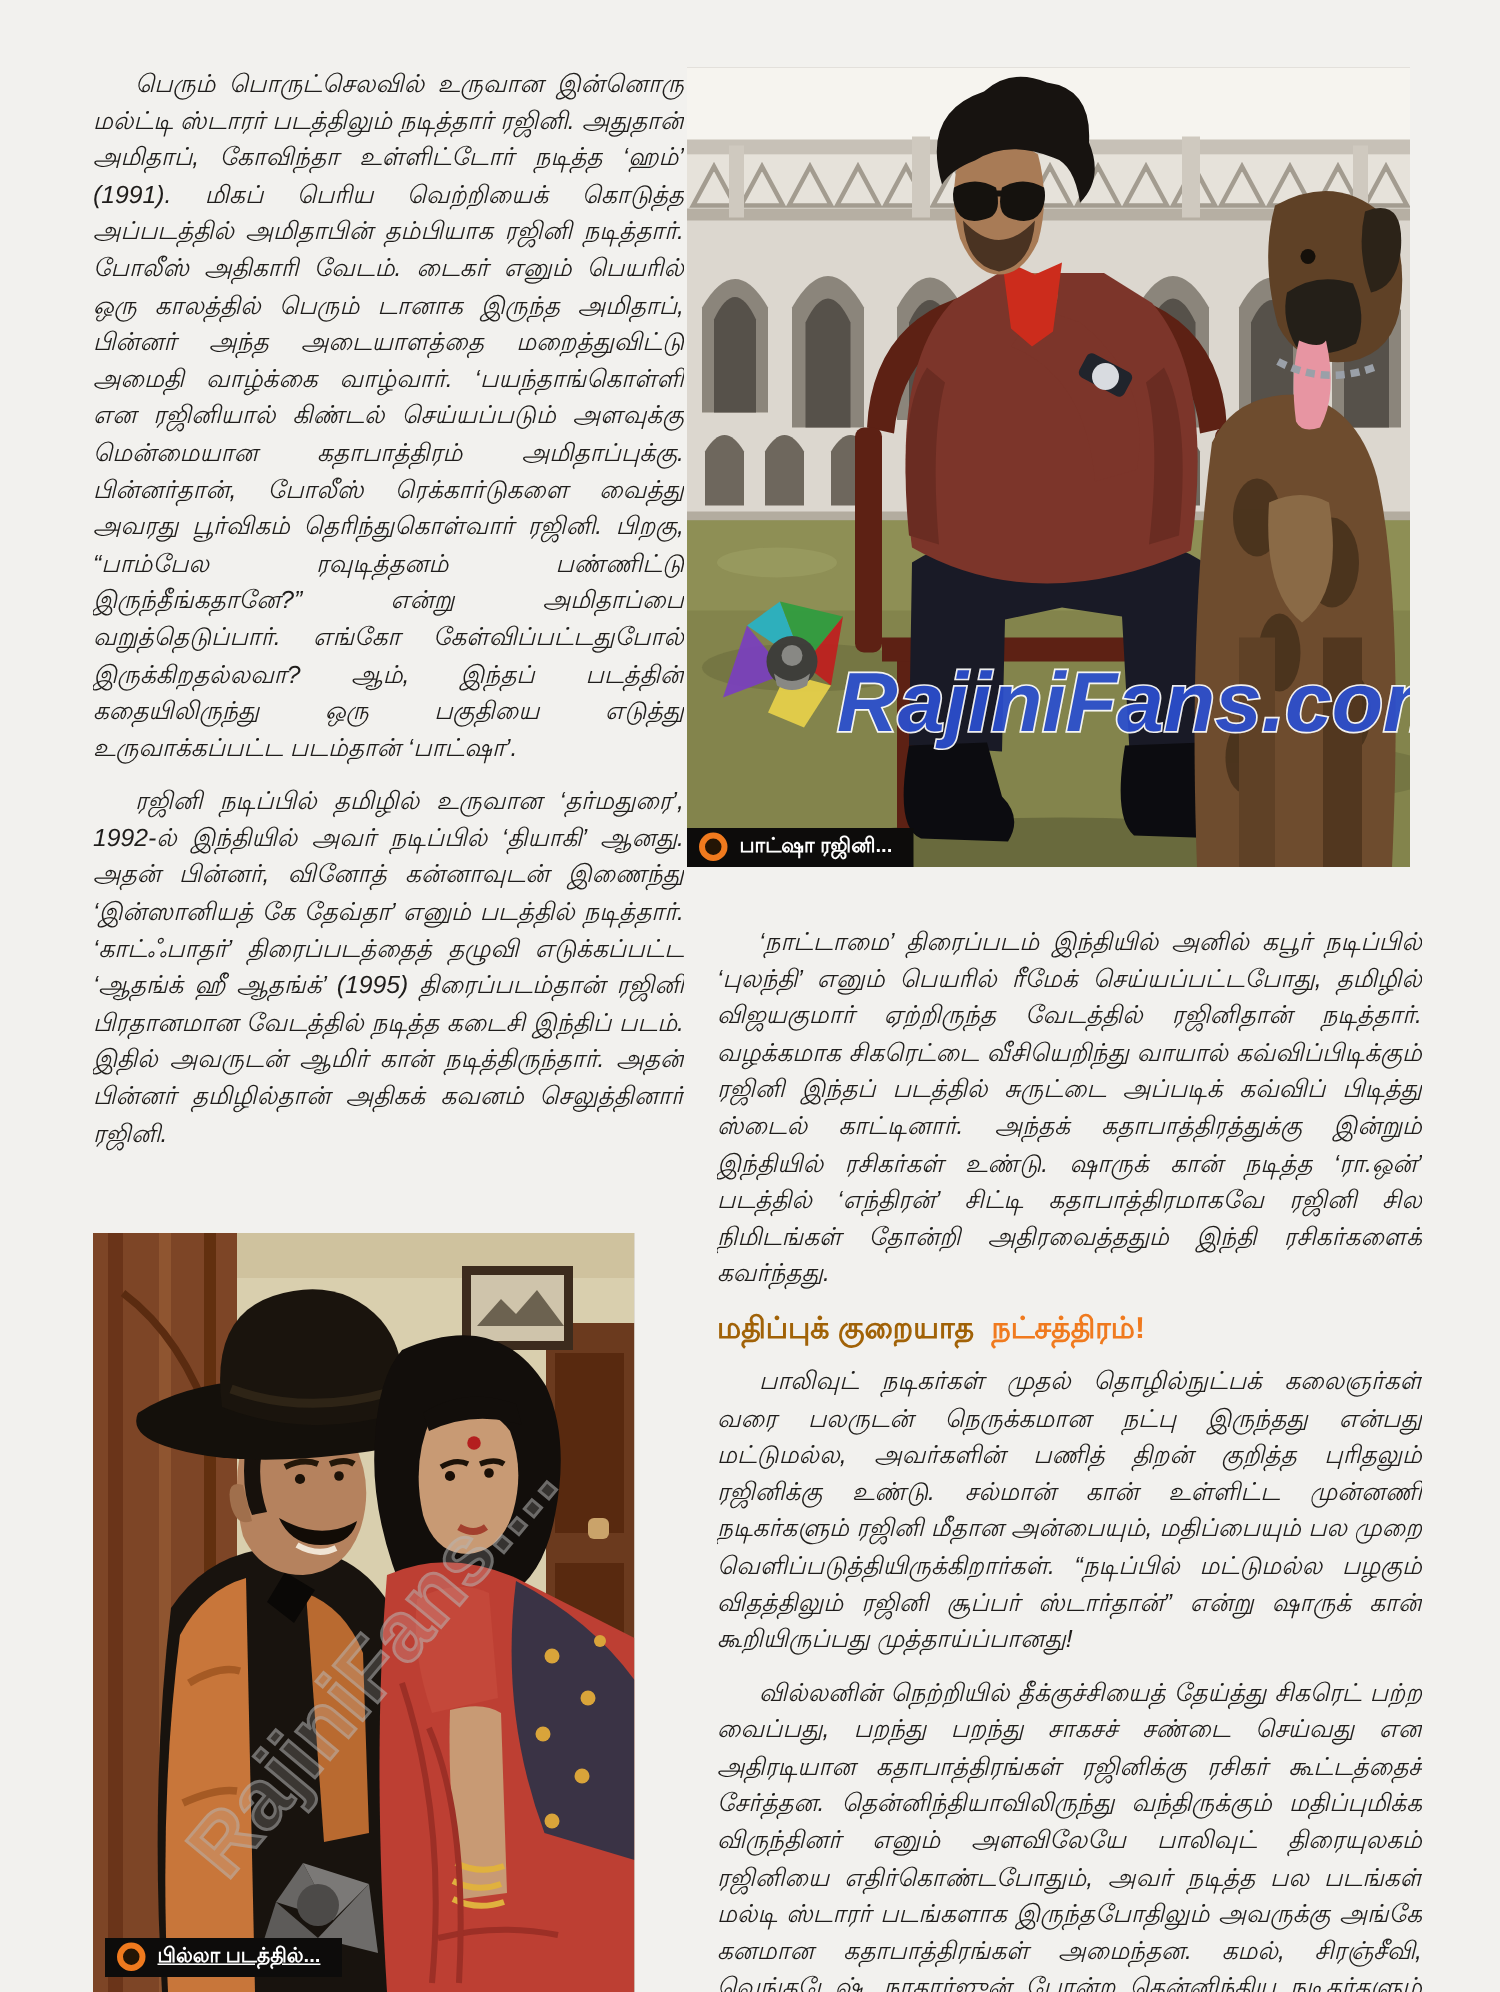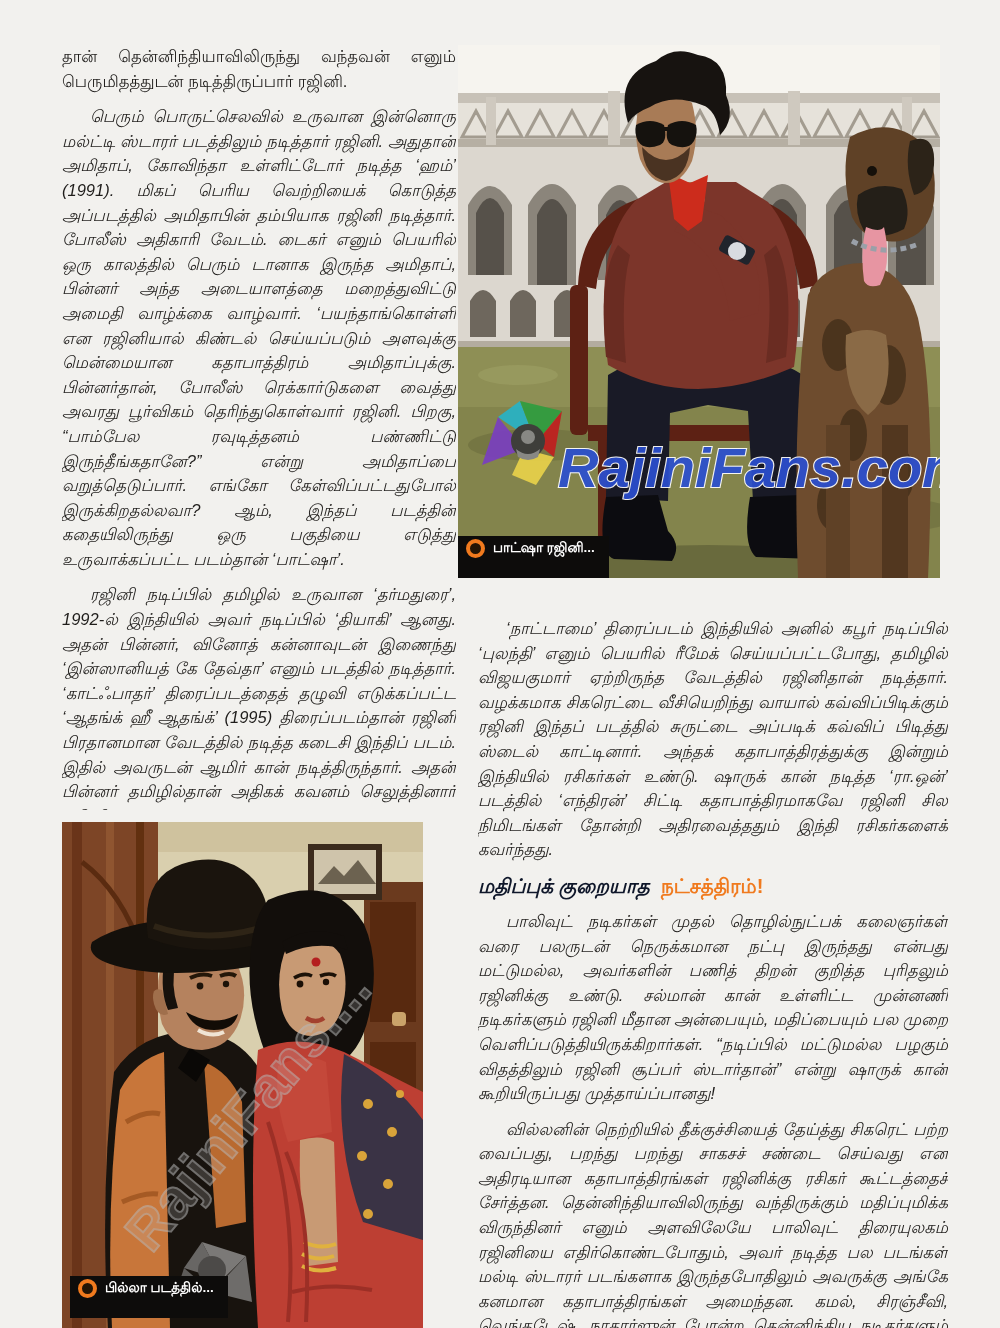--- a/index.html
+++ b/index.html
@@ -5,40 +5,39 @@
   html,body{margin:0;padding:0;}
   body{background:#e8e7e4;font-family:"Liberation Sans", sans-serif;}
   .page{position:relative;width:1000px;height:1328px;background:#f2f1ee;overflow:hidden;
         font-family:"Liberation Sans", sans-serif;color:#1f1d1b;}
   .col{position:absolute;text-align:justify;font-size:16.5px;line-height:24.6px;overflow:hidden;}
   .col p{margin:0 0 11px 0;}
   .col p.indent{text-indent:28px;font-style:italic;}
   #left-col{left:62px;top:44px;width:394px;height:766px;}
   #right-col{left:478px;top:616px;width:470px;height:726px;}
   .section-heading{font-size:20px;font-weight:bold;margin:6px 0 10px 0;line-height:26px;text-align:left;}
-  .section-heading .h-black{color:#0f172a;font-style:italic;}
+  .section-heading .h-black{color:#a16207;}
   .section-heading .h-orange{color:#f07a1e;margin-left:6px;}
   .photo{position:absolute;overflow:hidden;background:#cfcac2;}
   #top-photo{left:458px;top:45px;width:482px;height:533px;}
   #bottom-photo{left:62px;top:822px;width:361px;height:506px;}
   .photo svg{display:block;}
   .caption-strip{position:absolute;display:flex;align-items:center;gap:8px;background:#0d0c0b;
-                 color:#ffffff;font-weight:bold;font-size:13.5px;padding:3px 14px 20px 8px;white-space:nowrap;}
+                 color:#ffffff;font-weight:bold;font-size:13.5px;padding:3px 14px 4px 8px;white-space:nowrap;}
   #top-caption{left:0;bottom:0;}
-  #bottom-caption{left:8px;bottom:10px;}
+  #bottom-caption{left:8px;bottom:10px;text-decoration:underline;}
   .bullet-ring{display:inline-block;width:11px;height:11px;border:4px solid #f07a1e;border-radius:50%;
                background:#241505;flex:0 0 auto;}
 </style>
 </head>
 <body>
 
 <div class="page">
 
   <div class="col" id="left-col">
-    <p>தான் தென்னிந்தியாவிலிருந்து வந்தவன் எனும் பெருமிதத்துடன் நடித்திருப்பார் ரஜினி.</p>
     <p class="indent">பெரும் பொருட்செலவில் உருவான இன்னொரு மல்ட்டி ஸ்டாரர் படத்திலும் நடித்தார் ரஜினி. அதுதான் அமிதாப், கோவிந்தா உள்ளிட்டோர் நடித்த ‘ஹம்’ (1991). மிகப் பெரிய வெற்றியைக் கொடுத்த அப்படத்தில் அமிதாபின் தம்பியாக ரஜினி நடித்தார். போலீஸ் அதிகாரி வேடம். டைகர் எனும் பெயரில் ஒரு காலத்தில் பெரும் டானாக இருந்த அமிதாப், பின்னர் அந்த அடையாளத்தை மறைத்துவிட்டு அமைதி வாழ்க்கை வாழ்வார். ‘பயந்தாங்கொள்ளி என ரஜினியால் கிண்டல் செய்யப்படும் அளவுக்கு மென்மையான கதாபாத்திரம் அமிதாப்புக்கு. பின்னர்தான், போலீஸ் ரெக்கார்டுகளை வைத்து அவரது பூர்விகம் தெரிந்துகொள்வார் ரஜினி. பிறகு, “பாம்பேல ரவுடித்தனம் பண்ணிட்டு இருந்தீங்கதானே?” என்று அமிதாப்பை வறுத்தெடுப்பார். எங்கோ கேள்விப்பட்டதுபோல் இருக்கிறதல்லவா? ஆம், இந்தப் படத்தின் கதையிலிருந்து ஒரு பகுதியை எடுத்து உருவாக்கப்பட்ட படம்தான் ‘பாட்ஷா’.</p>
     <p class="indent">ரஜினி நடிப்பில் தமிழில் உருவான ‘தர்மதுரை’, 1992-ல் இந்தியில் அவர் நடிப்பில் ‘தியாகி’ ஆனது. அதன் பின்னர், வினோத் கன்னாவுடன் இணைந்து ‘இன்ஸானியத் கே தேவ்தா’ எனும் படத்தில் நடித்தார். ‘காட்ஃபாதர்’ திரைப்படத்தைத் தழுவி எடுக்கப்பட்ட ‘ஆதங்க் ஹீ ஆதங்க்’ (1995) திரைப்படம்தான் ரஜினி பிரதானமான வேடத்தில் நடித்த கடைசி இந்திப் படம். இதில் அவருடன் ஆமிர் கான் நடித்திருந்தார். அதன் பின்னர் தமிழில்தான் அதிகக் கவனம் செலுத்தினார் ரஜினி.</p>
   </div>
 
   <div class="photo" id="top-photo">
     <svg width="482" height="533" viewBox="0 0 482 533" xmlns="http://www.w3.org/2000/svg">
 
       <rect x="0" y="0" width="482" height="120" fill="#f6f4ef"></rect>
 
       <g>

